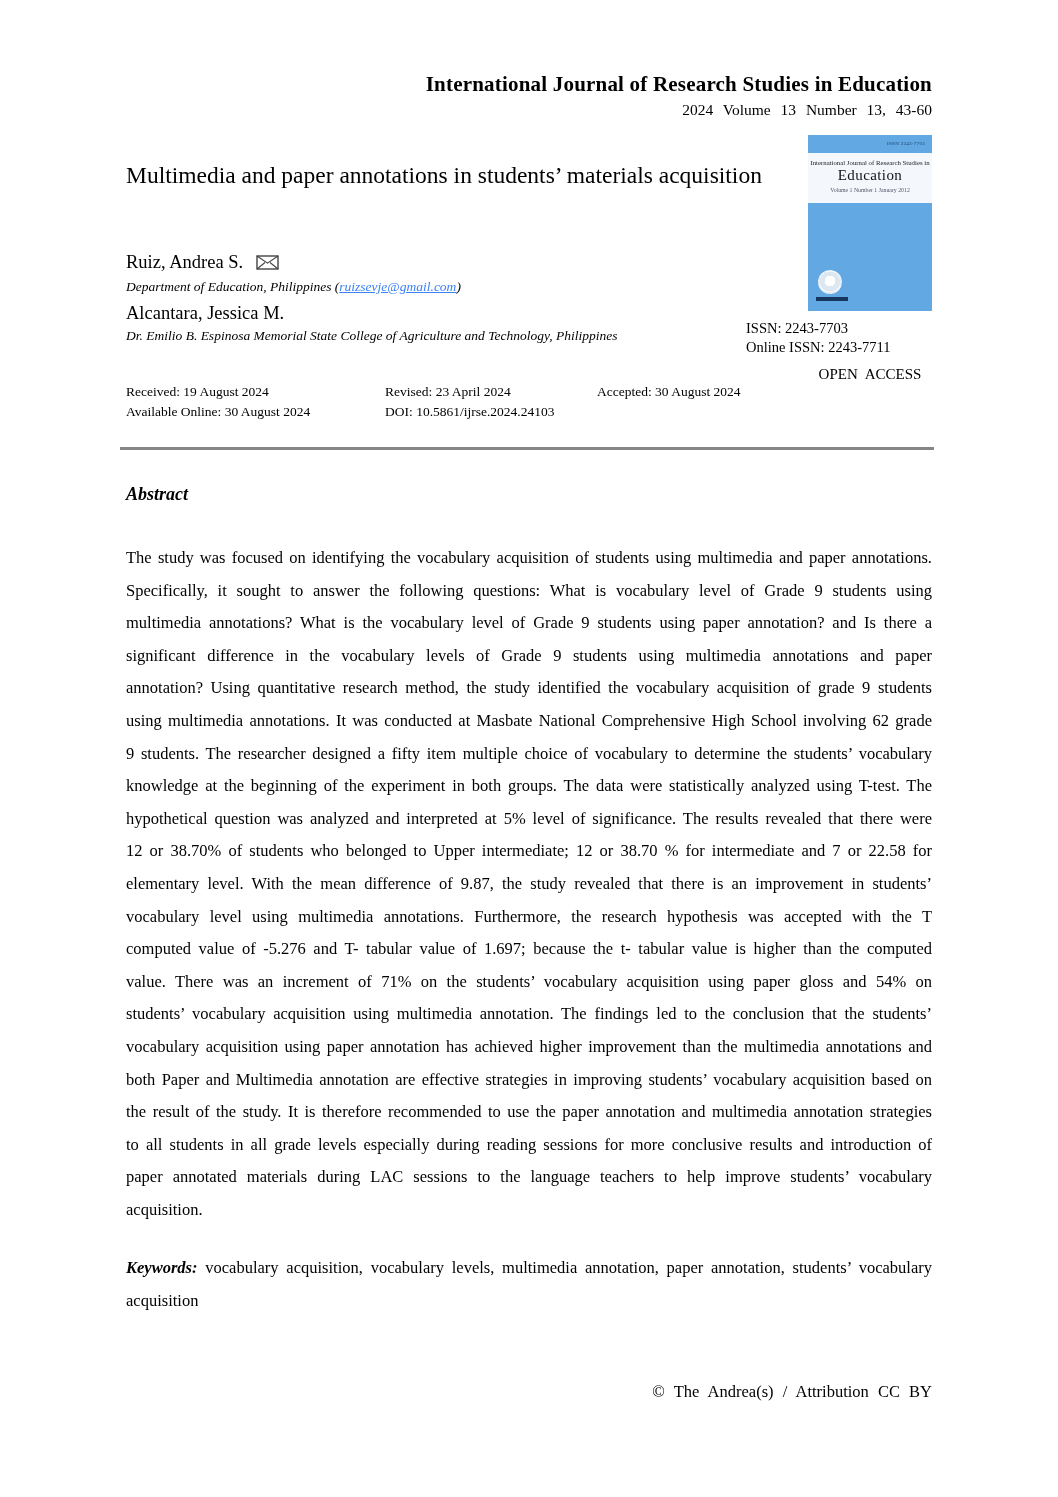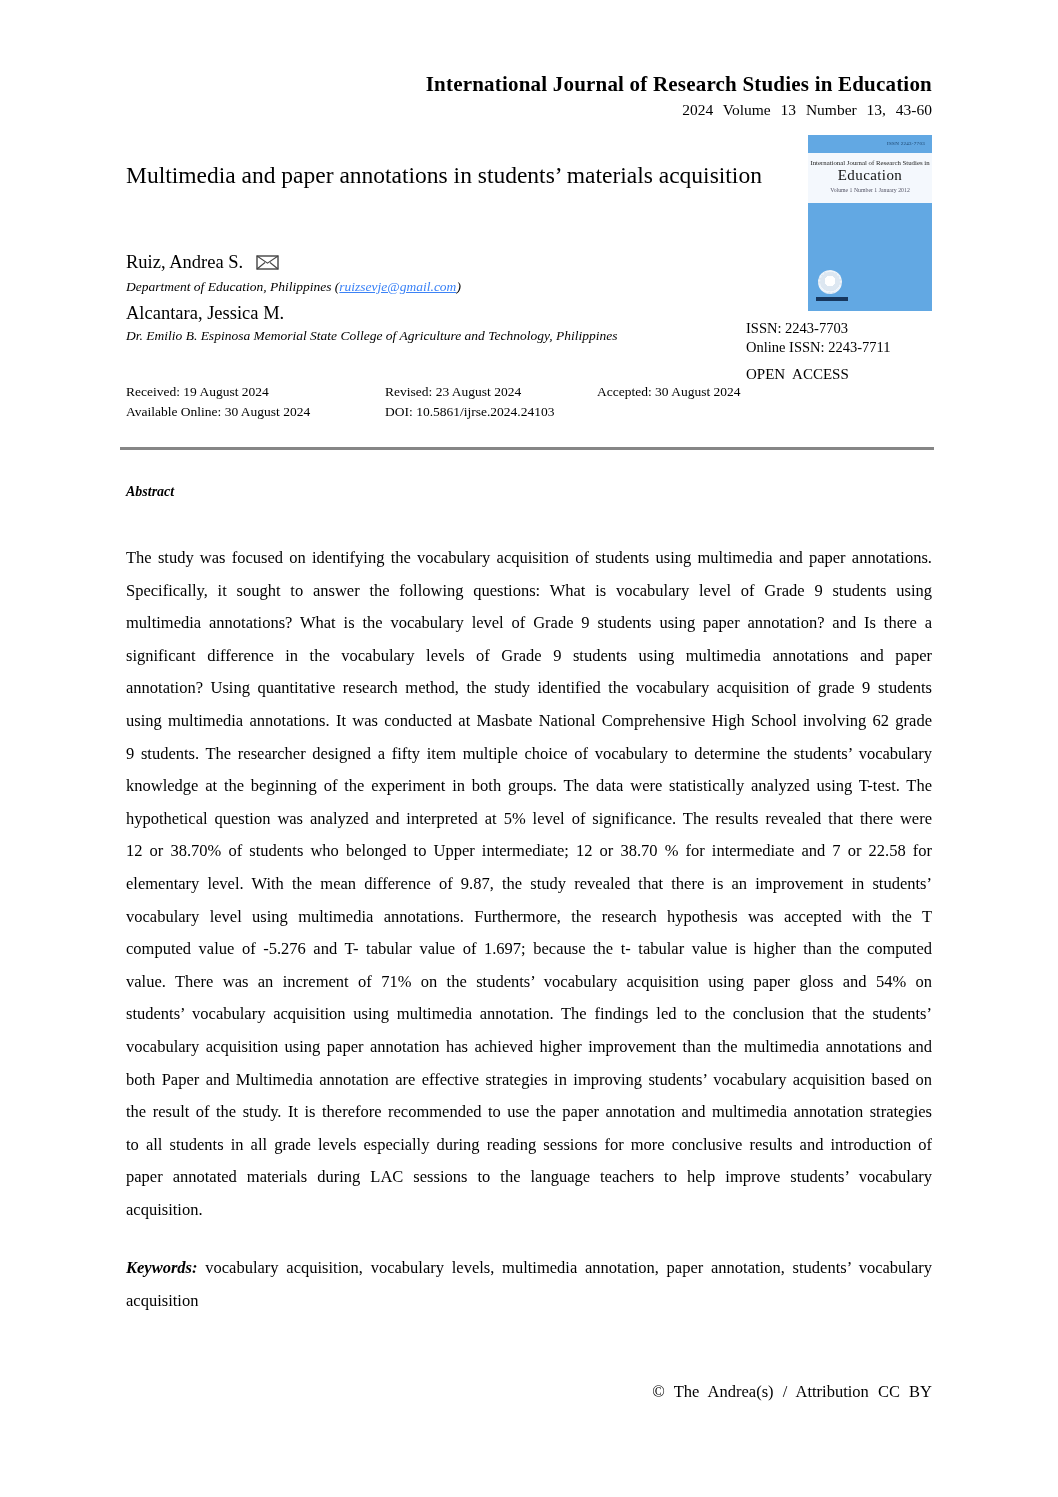--- a/index.html
+++ b/index.html
@@ -28,21 +28,21 @@
 
   
   .dates { position:absolute; top:382px; left:126px; width:806px; font-size:13.5px; }
   .dates .drow { display:grid; grid-template-columns:259px 212px auto; line-height:20px; }
   .dates b { font-weight:normal; }
 
   
   .rule { position:absolute; top:447px; left:120px; width:814px; height:2.5px; background:#868686; }
 
   
-  .abs-head { position:absolute; top:484px; left:126px; font-size:14px; font-weight:bold; font-style:italic; }
+  .abs-head { position:absolute; top:484px; left:126px; font-size:18px; font-weight:bold; font-style:italic; }
   .abs-body {
     position:absolute; top:542px; left:126px; width:806px;
     font-size:16.5px; line-height:32.6px; text-align:justify; word-spacing:1.5px;
   }
   .keywords {
     position:absolute; top:1252px; left:126px; width:806px;
     font-size:16.5px; line-height:32.6px; text-align:justify; word-spacing:1.5px;
   }
   .keywords .kw-label { font-weight:bold; font-style:italic; }
 
@@ -62,21 +62,21 @@
   .cover-body { height:108px; background:#62a8e3; position:relative; }
   .emblem {
     position:absolute; left:10px; bottom:17px; width:24px; height:24px;
     border-radius:50%;
     background:radial-gradient(circle at 50% 45%, #ffffff 0 35%, #dde7f1 36% 70%, #f2f6fb 71%);
     border:2px dotted #eef4fa;
   }
   .emblem-caption { position:absolute; left:8px; bottom:10px; width:32px; height:4px; background:#17375e; }
 
   .issn-block { position:absolute; top:319px; left:746px; width:248px; font-size:14.5px; line-height:19px; }
-  .open-access { position:absolute; top:366px; left:746px; width:248px; font-size:15px; word-spacing:4px; }
+  .open-access { position:absolute; top:366px; left:746px; width:248px; text-align:center; font-size:15px; word-spacing:4px; }
 </style>
 </head>
 <body>
 
 <div class="page">
 
   <div class="jheader">
     <div class="jname">International Journal of Research Studies in Education</div>
     <div class="jissue">2024 Volume 13 Number 13, 43-60</div>
   </div>
@@ -95,21 +95,21 @@
       </span>
     </div>
     <div class="affil"><span>Department of Education, Philippines (</span><a>ruizsevje@gmail.com</a><span>)</span></div>
     <div class="author-name author2">Alcantara, Jessica M.</div>
     <div class="affil">Dr. Emilio B. Espinosa Memorial State College of Agriculture and Technology, Philippines</div>
   </div>
 
   <div class="dates">
     <div class="drow">
       <div><b>Received</b><span>: 19 August 2024</span></div>
-      <div><b>Revised</b><span>: 23 August 2024</span></div>
+      <div><b>Revised</b><span>: 23 April 2024</span></div>
       <div><b>Accepted</b><span>: 30 August 2024</span></div>
     </div>
     <div class="drow">
       <div><b>Available Online</b><span>: 30 August 2024</span></div>
       <div><b>DOI</b><span>: 10.5861/ijrse.2024.24103</span></div>
       <div></div>
     </div>
   </div>
 
   <div class="cover">

